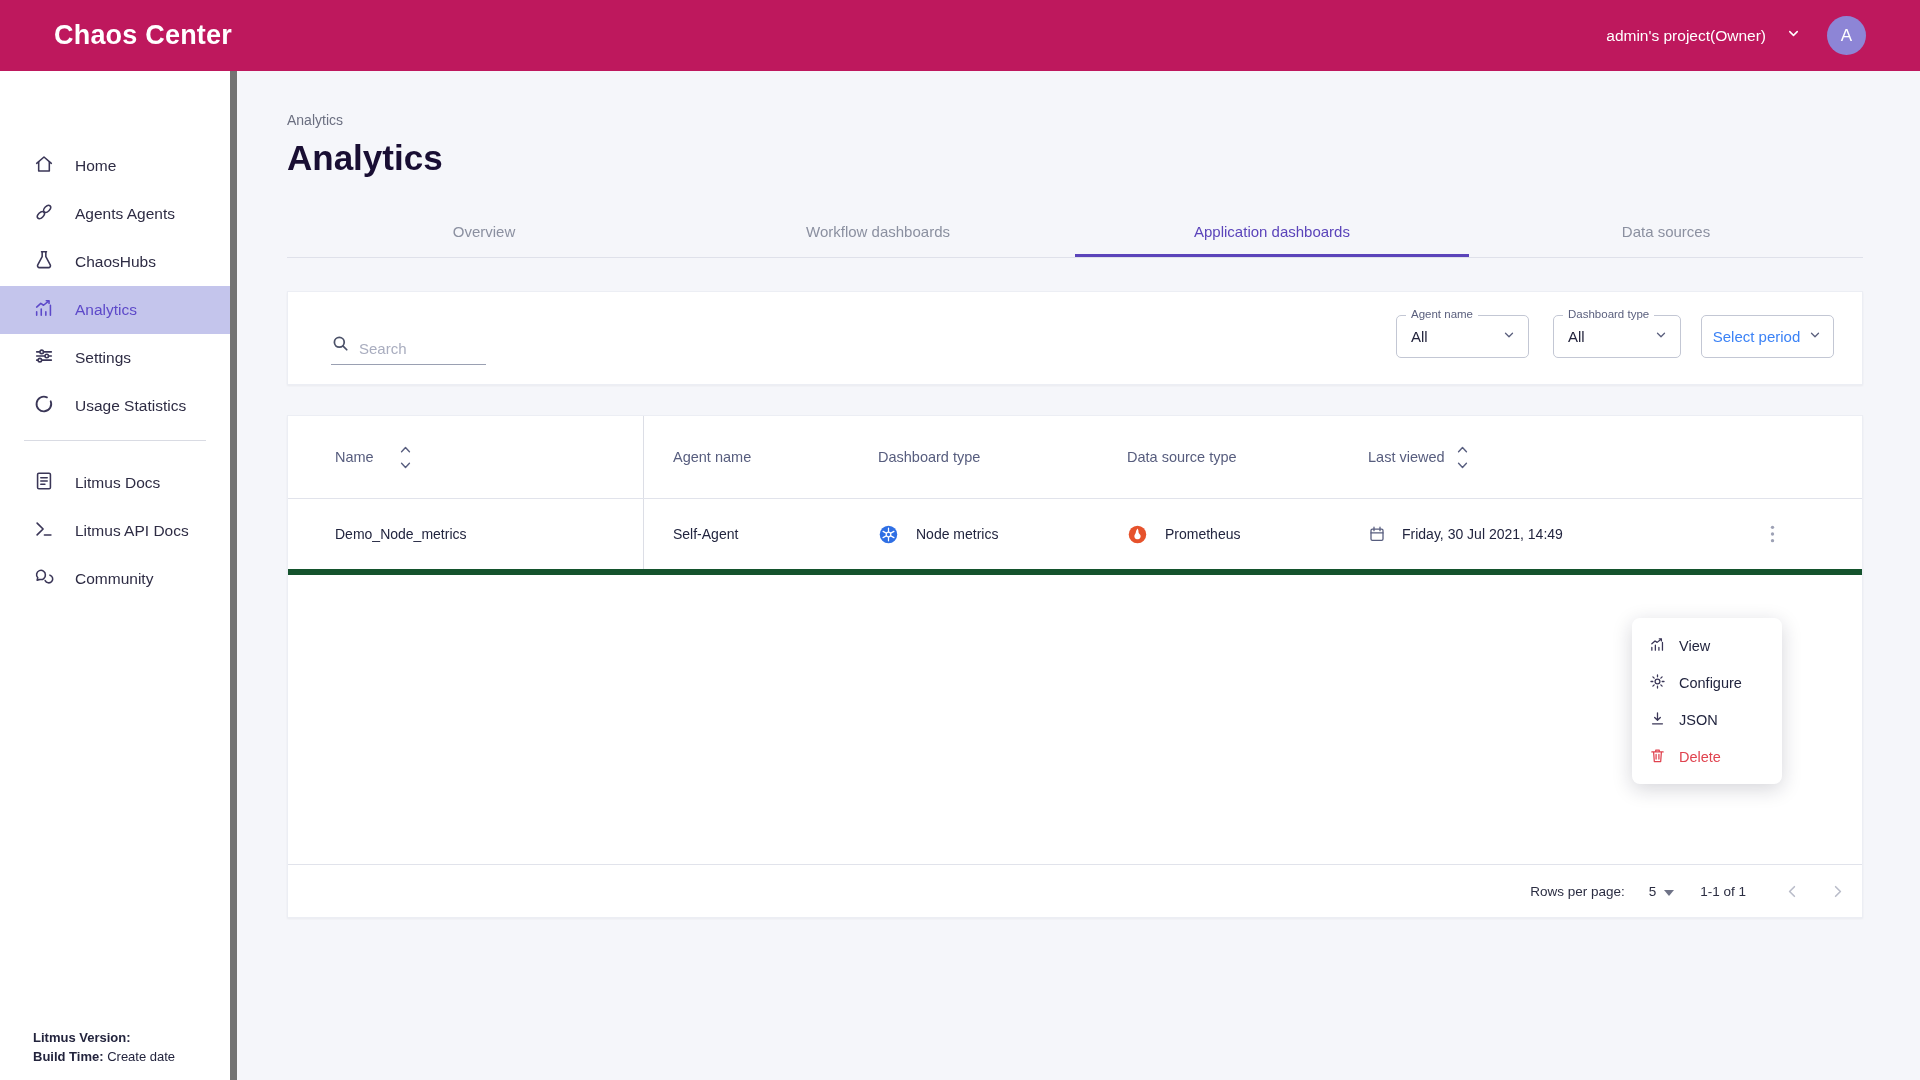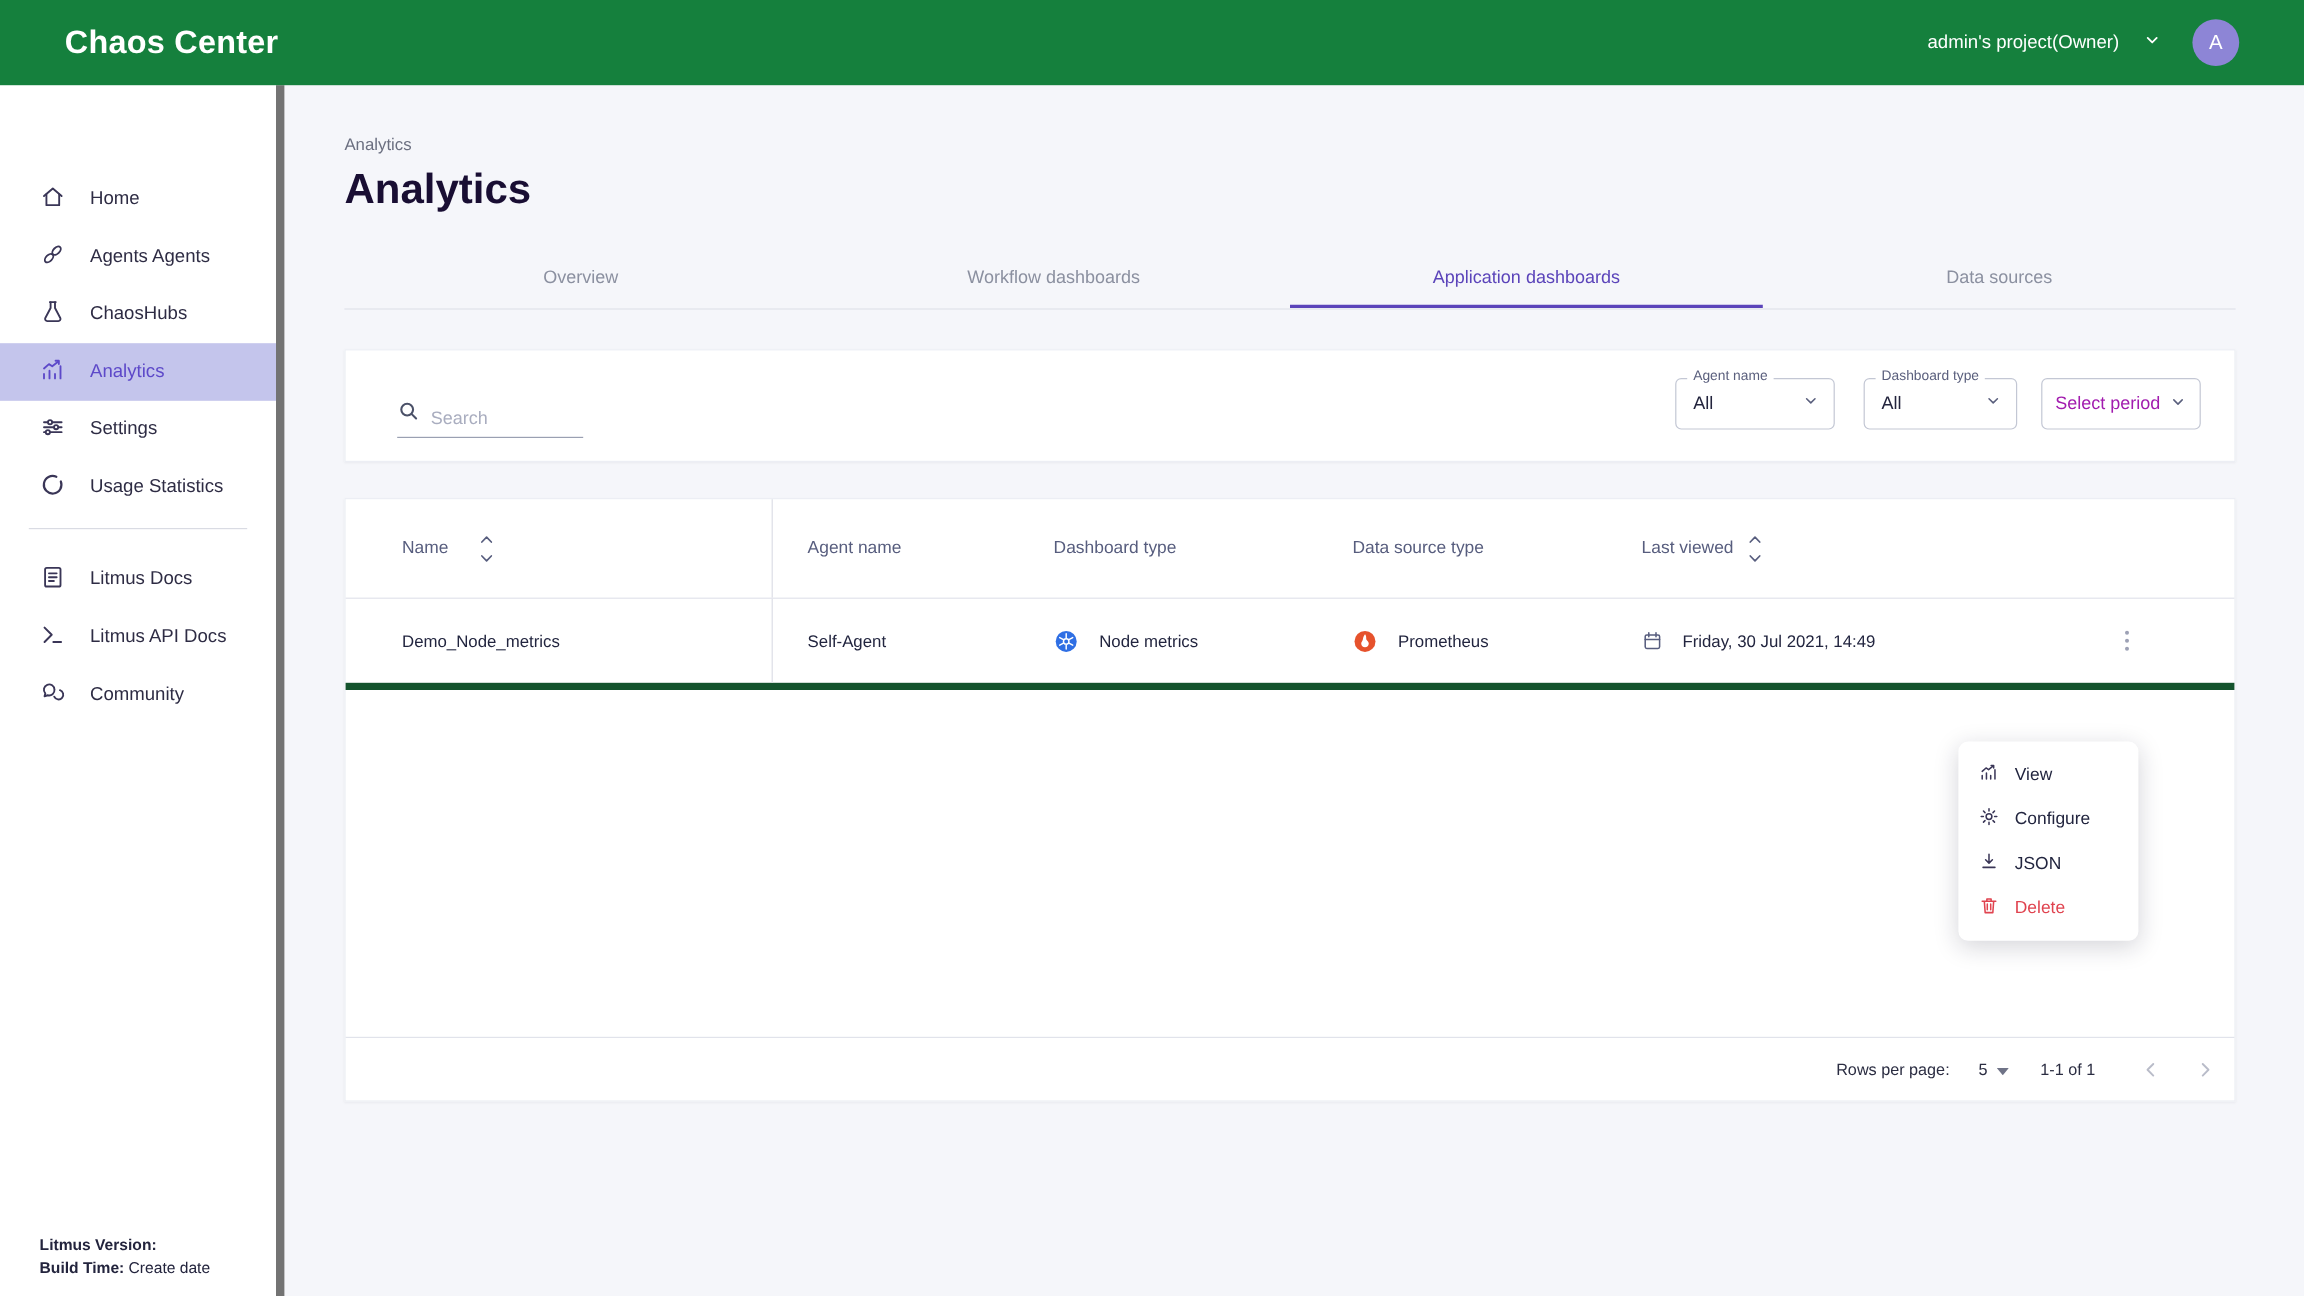--- a/index.html
+++ b/index.html
@@ -1,20 +1,20 @@
 <!DOCTYPE html>
 <html><head>
 <meta charset="utf-8">
 <style>
   html,body{margin:0;padding:0;background:#e8e9ee;}
   .screen{position:relative;width:1920px;height:1080px;background:#F5F6FA;overflow:hidden;
     font-family:"Liberation Sans","DejaVu Sans",sans-serif;color:#23243D;}
 
   
-  .appbar{position:absolute;left:0;top:0;width:1920px;height:71px;background:#15803d;
+  .appbar{position:absolute;left:0;top:0;width:1920px;height:71px;background:#be185d;
     display:flex;align-items:center;justify-content:space-between;z-index:30;}
   .brand{margin-left:54px;font-size:27px;font-weight:bold;color:#fff;letter-spacing:.2px;}
   .appbar-right{display:flex;align-items:center;margin-right:54px;gap:14px;}
   .project-switcher{display:flex;align-items:center;gap:20px;color:#fff;font-size:15.5px;cursor:pointer;}
   .project-switcher svg{stroke:#fff;}
   .avatar{width:39px;height:39px;border-radius:50%;background:#8D85D6;color:#fff;font-size:17px;
     display:flex;align-items:center;justify-content:center;margin-left:12px;cursor:pointer;}
 
   
   .sidebar{position:absolute;left:0;top:71px;width:230px;height:1009px;background:#fff;
@@ -54,21 +54,21 @@
   .search input{border:none;outline:none;width:110px;font-size:15px;font-family:inherit;color:#23243D;padding:0;}
   .search input::placeholder{color:#A9ADBF;}
   .mselect{position:absolute;top:23px;height:43px;border:1px solid #C3C7D4;border-radius:5px;box-sizing:border-box;
     display:flex;align-items:center;justify-content:space-between;padding:0 12px 0 14px;cursor:pointer;background:#fff;}
   .mselect .legend{position:absolute;top:-8px;left:9px;background:#fff;padding:0 5px;font-size:11.5px;color:#5A5F7D;}
   .mselect .value{font-size:15px;color:#23243D;}
   .mselect svg{stroke:#5A5F7D;}
   .sel-agent{left:1108px;width:133px;}
   .sel-dtype{left:1265px;width:128px;}
   .btn-period{position:absolute;left:1413px;top:23px;width:133px;height:43px;border:1px solid #C3C7D4;border-radius:5px;
-    background:#fff;display:flex;align-items:center;justify-content:center;gap:8px;font-size:15px;color:#a21caf;cursor:pointer;
+    background:#fff;display:flex;align-items:center;justify-content:center;gap:8px;font-size:15px;color:#3b82f6;cursor:pointer;
     font-family:inherit;box-sizing:border-box;}
   .btn-period svg{stroke:#5A5F7D;}
 
   
   .table-card{position:relative;margin-top:30px;height:501px;}
   .t-row{display:grid;grid-template-columns:356px 234px 249px 241px 391px 1fr;align-items:center;}
   .t-head{height:82px;border-bottom:1px solid #E1E3EB;}
   .t-data{height:70px;border-bottom:6px solid #14532d;}
   .cell{display:flex;align-items:center;height:100%;box-sizing:border-box;}
   .c1{padding-left:47px;border-right:1px solid #DCDEE6;}

